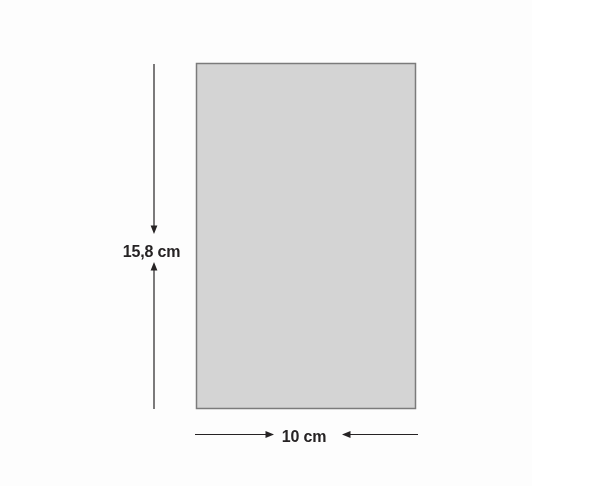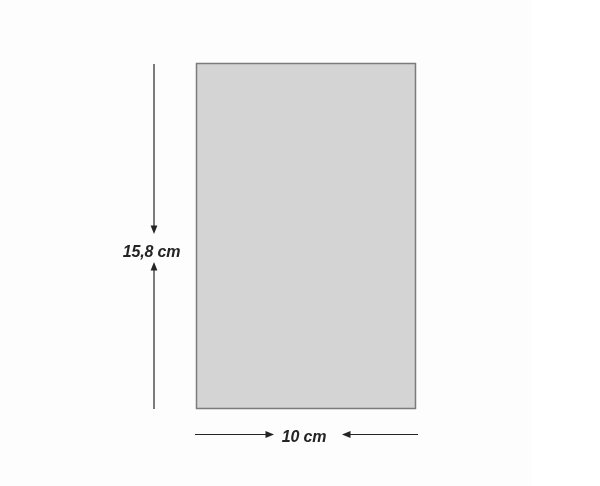--- a/index.html
+++ b/index.html
@@ -6,21 +6,20 @@
     margin: 0;
     padding: 0;
     background: #ffffff;
   }
   .canvas {
     position: relative;
     width: 532px;
     height: 486px;
     overflow: hidden;
     font-family: "Liberation Sans", sans-serif;
-    font-style: italic;
   }
   .canvas svg {
     display: block;
     width: 600px;
     height: 486px;
   }
   .dim-label {
     font-family: "Liberation Sans", sans-serif;
     font-weight: 700;
     font-size: 16px;

